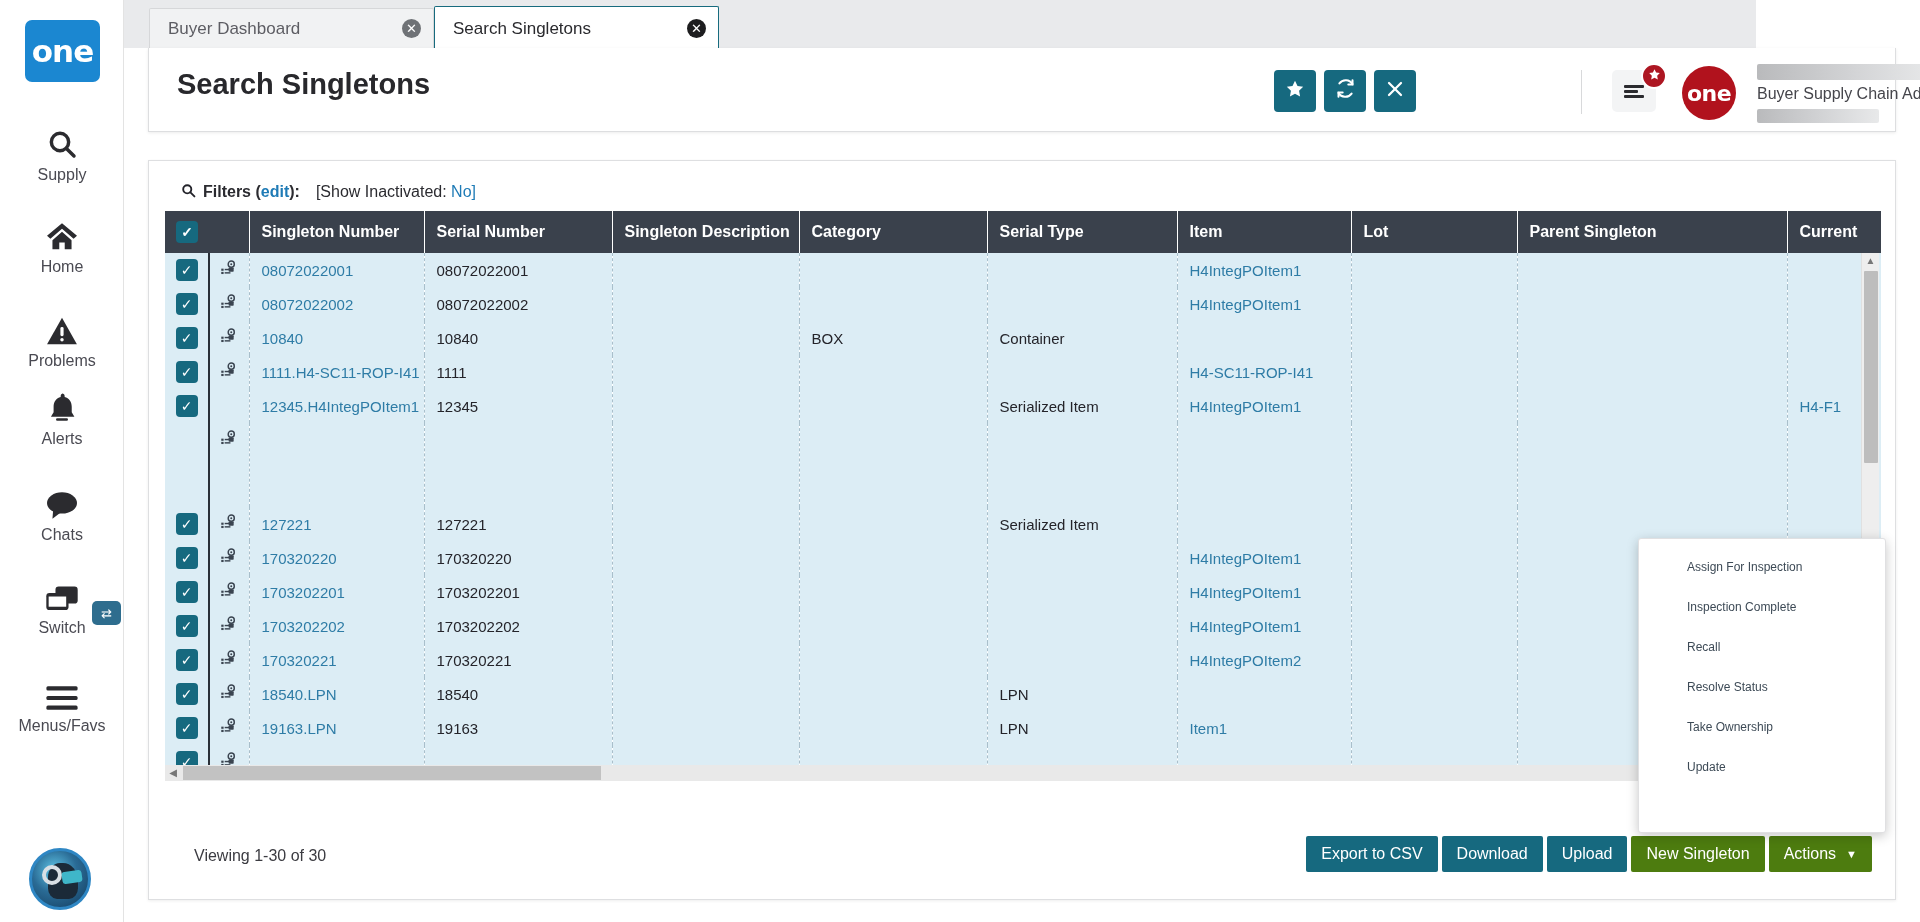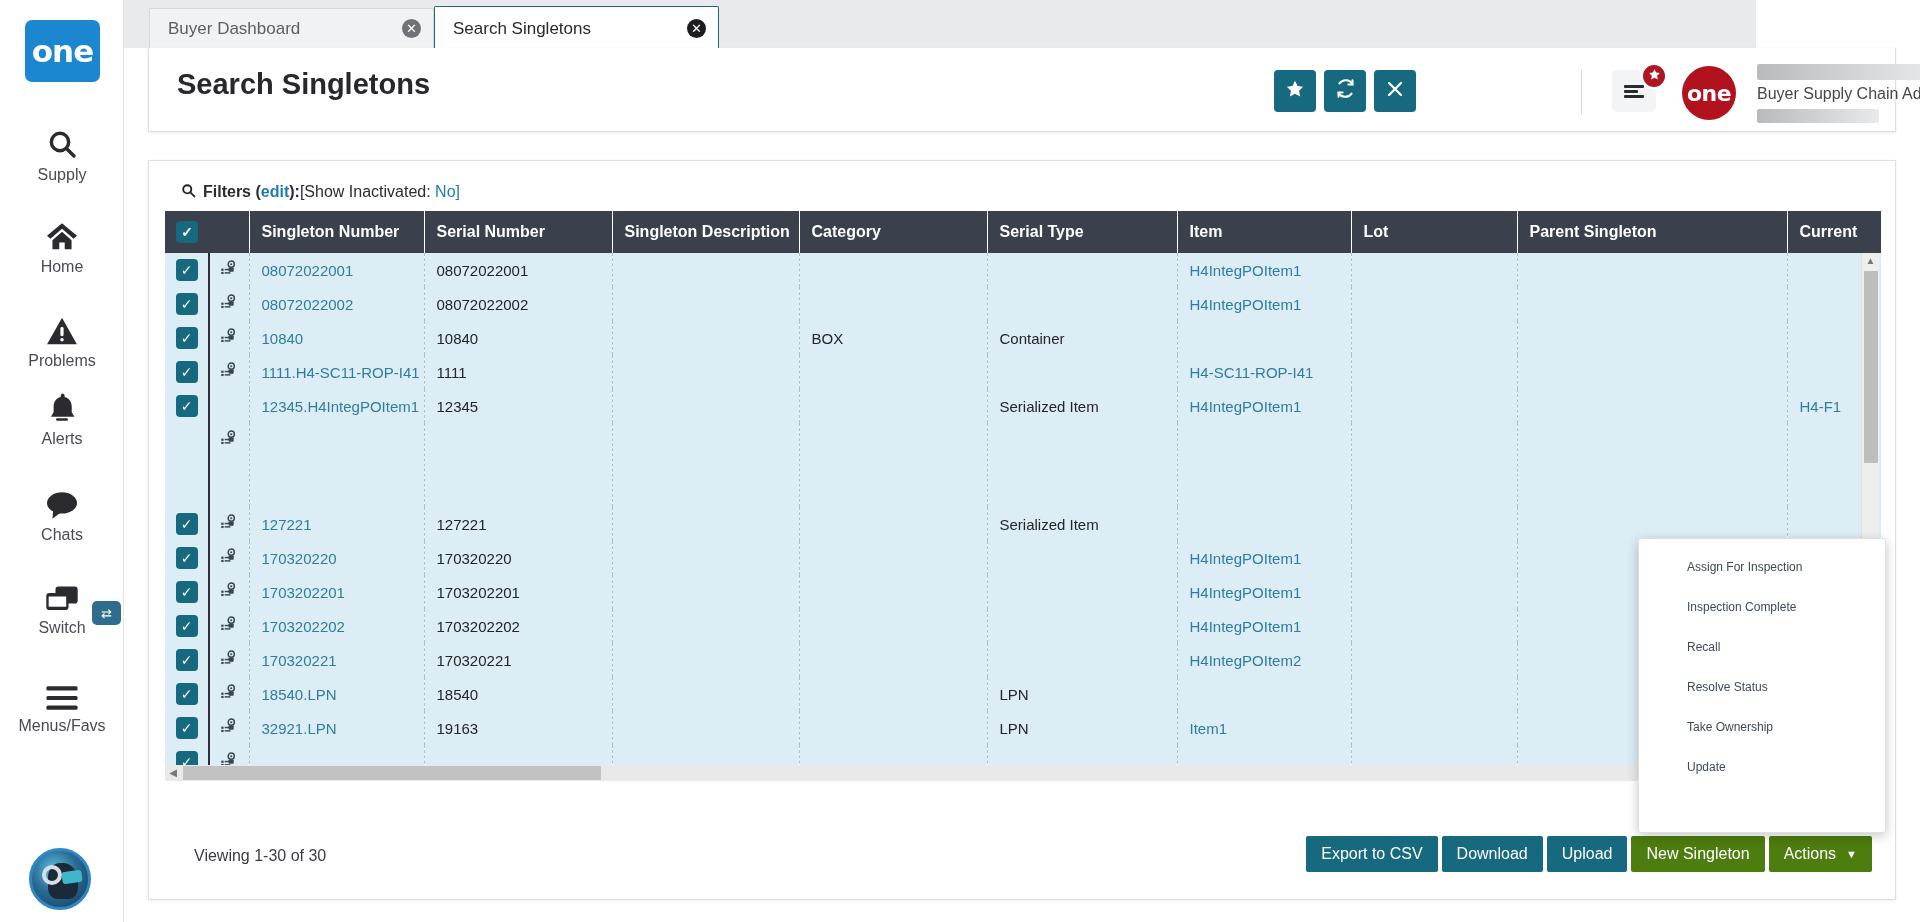--- a/index.html
+++ b/index.html
@@ -175,21 +175,21 @@
     box-shadow: 0 1px 3px rgba(0,0,0,0.07);
   }
   #filters-row {
     position: absolute; left: 32px; top: 22px;
     font-size: 16px; color: #2b2b30;
     display: flex; align-items: center; gap: 0;
   }
   #filters-row .mag { margin-right: 7px; color: #23232a; font-size: 15px; }
   #filters-row .ftitle { font-weight: 700; }
   #filters-row .edit-link { color: #1f7bb6; font-weight: 700; cursor: pointer; }
-  #filters-row .fchip { color: #2b2b30; }
+  #filters-row .fchip { margin-left: 16px; color: #2b2b30; }
   #filters-row .fchip .val { color: #1f7bb6; }
 
   
   #table-wrap {
     position: absolute; left: 16px; top: 50px;
     width: 1716px; height: 562px;
     overflow: hidden;
   }
   table.grid { border-collapse: collapse; table-layout: fixed; width: 1800px; }
   table.grid thead th {
@@ -737,21 +737,21 @@
             <td class="sel-col"><span class="chk">✓</span></td>
             <td class="icon-col"><span class="row-icon"><svg width="18" height="18" viewBox="0 0 20 20" fill="#3a4450">
                   <circle cx="12.5" cy="4.6" r="3.4" fill="none" stroke="#3a4450" stroke-width="1.6"></circle>
                   <circle cx="12.5" cy="4.6" r="1.1"></circle>
                   <rect x="9.6" y="8.4" width="5.6" height="4.6" rx="0.7"></rect>
                   <rect x="1.4" y="9.6" width="2.6" height="2.4"></rect>
                   <rect x="5.2" y="9.8" width="6.4" height="1.6"></rect>
                   <rect x="1.4" y="13.2" width="2.6" height="2.4"></rect>
                   <rect x="5.2" y="13.5" width="6.4" height="1.6"></rect>
                 </svg></span></td>
-            <td><span class="link">32921.LPN</span></td>
+            <td><span class="link">19163.LPN</span></td>
             <td>19163</td>
             <td></td>
             <td></td>
             <td>LPN</td>
             <td><span class="link">Item1</span></td>
             <td></td>
             <td></td>
             <td></td>
           </tr>
           <tr>

